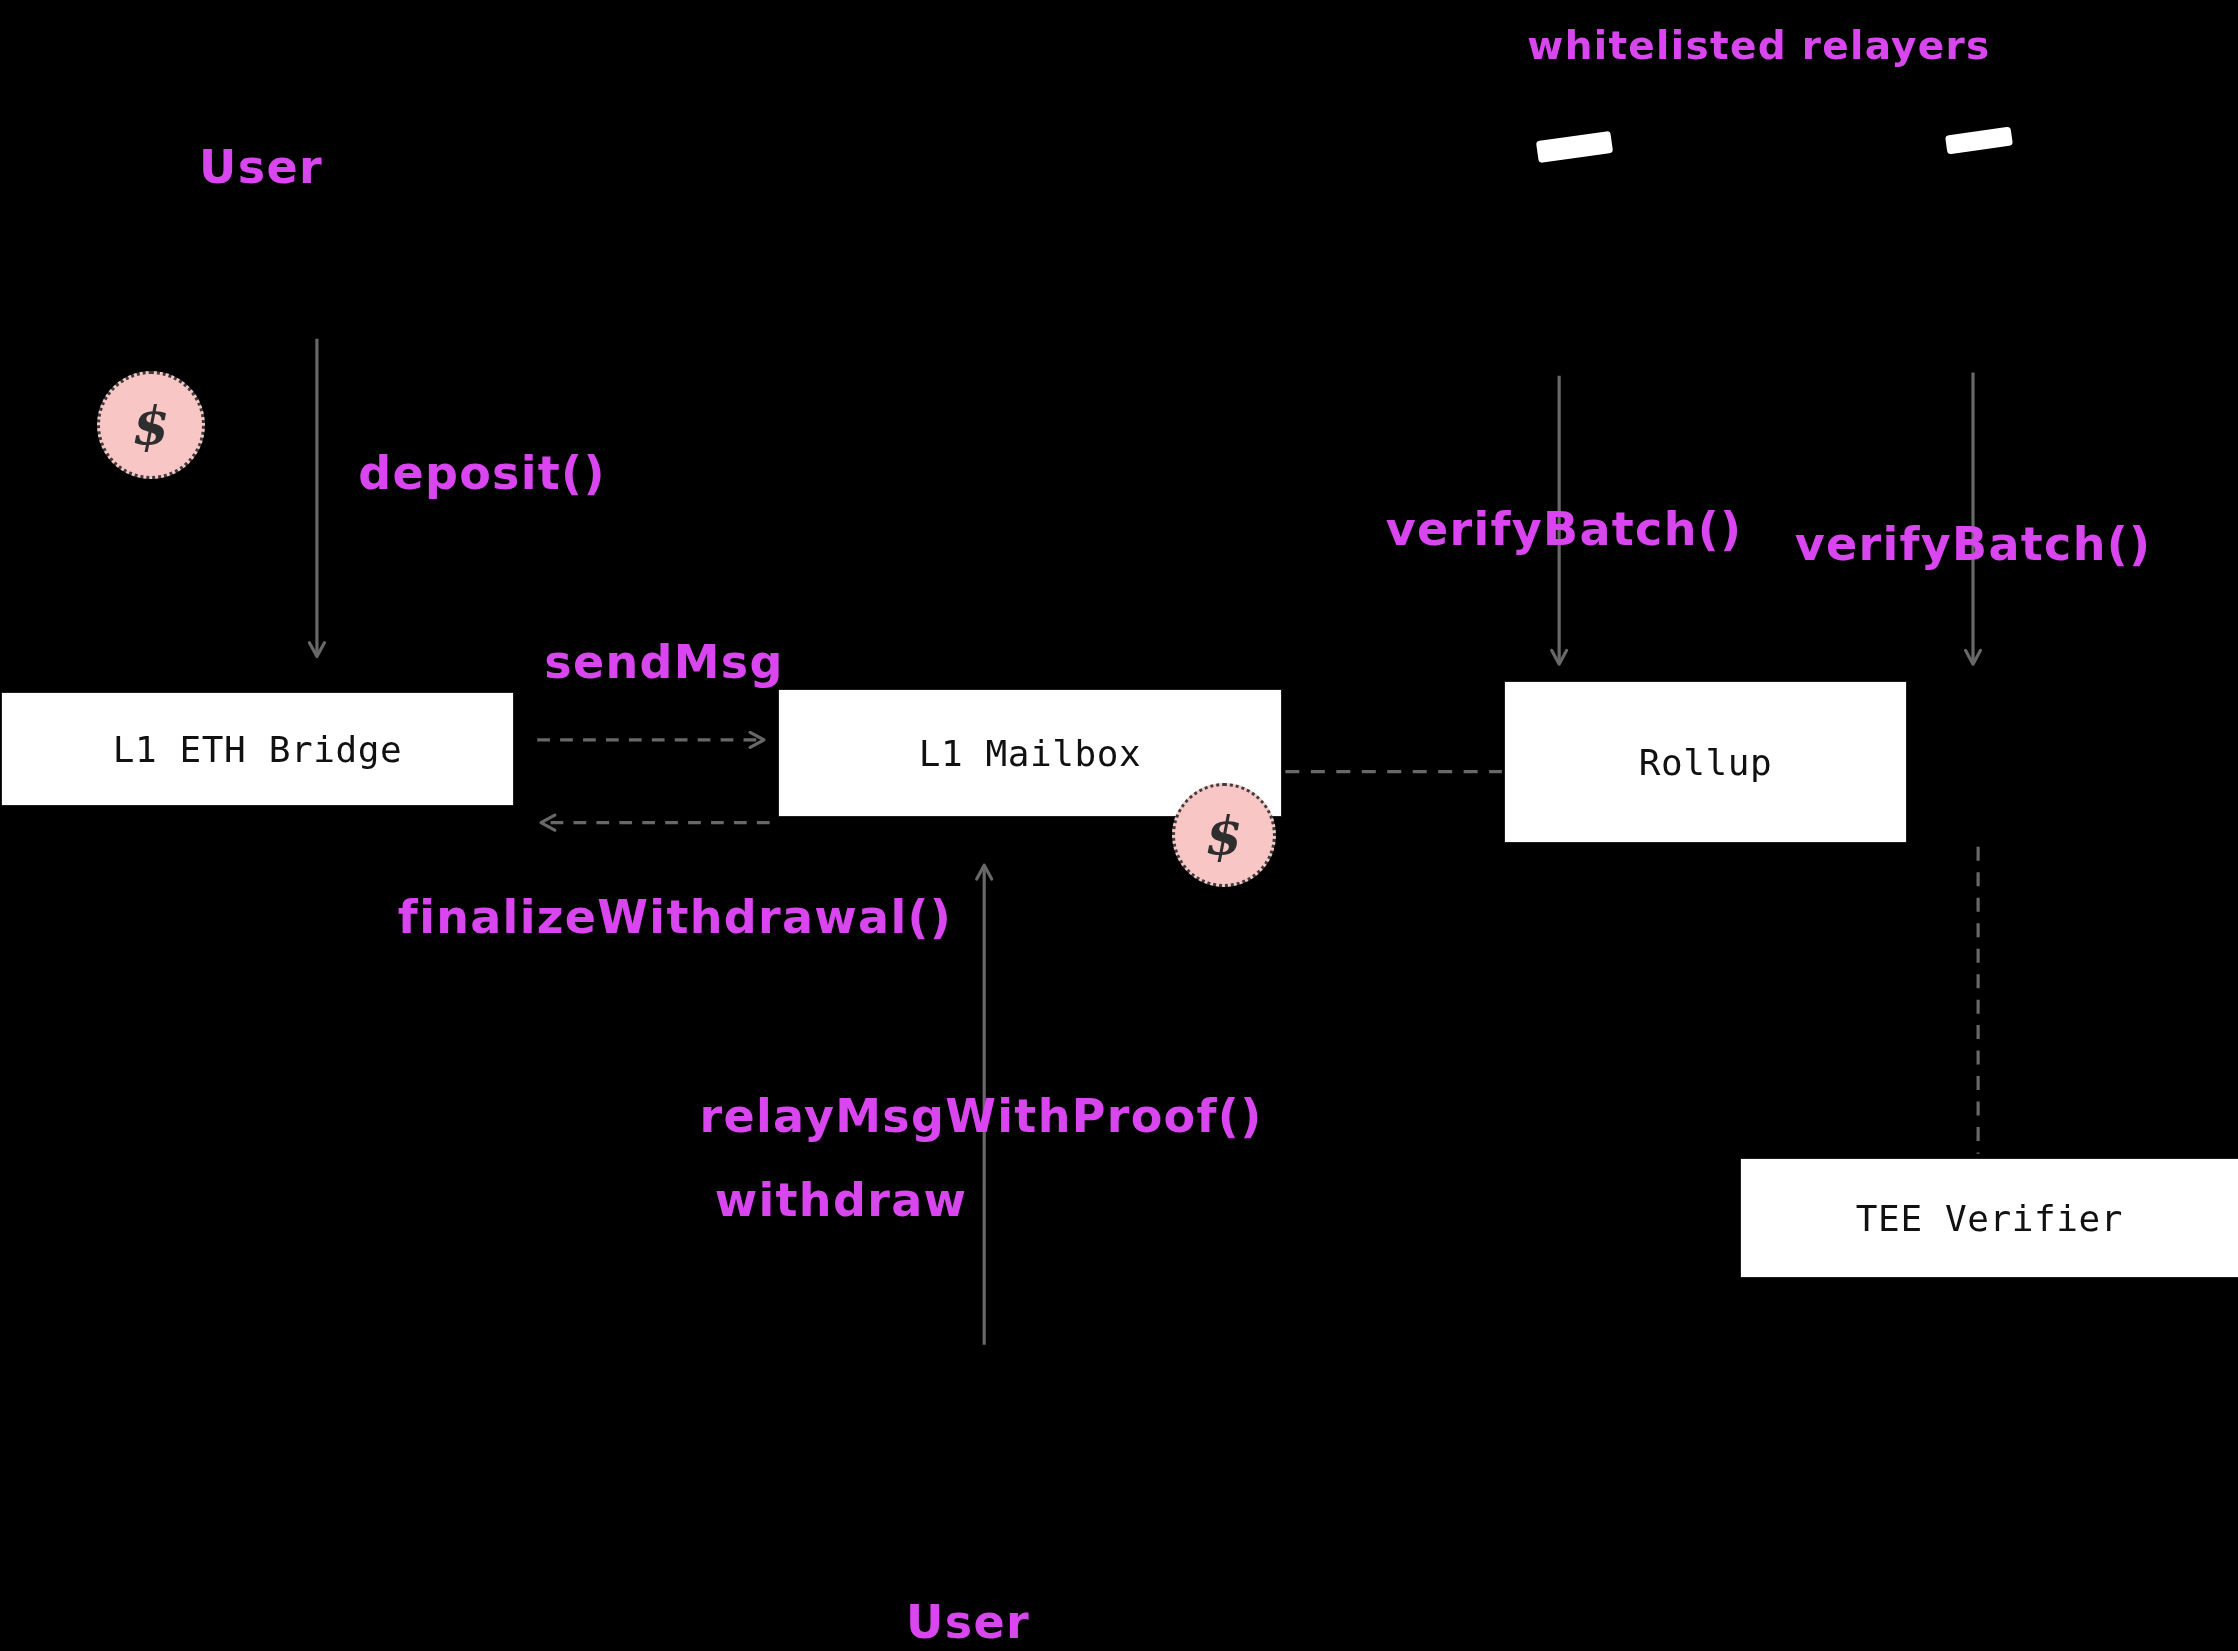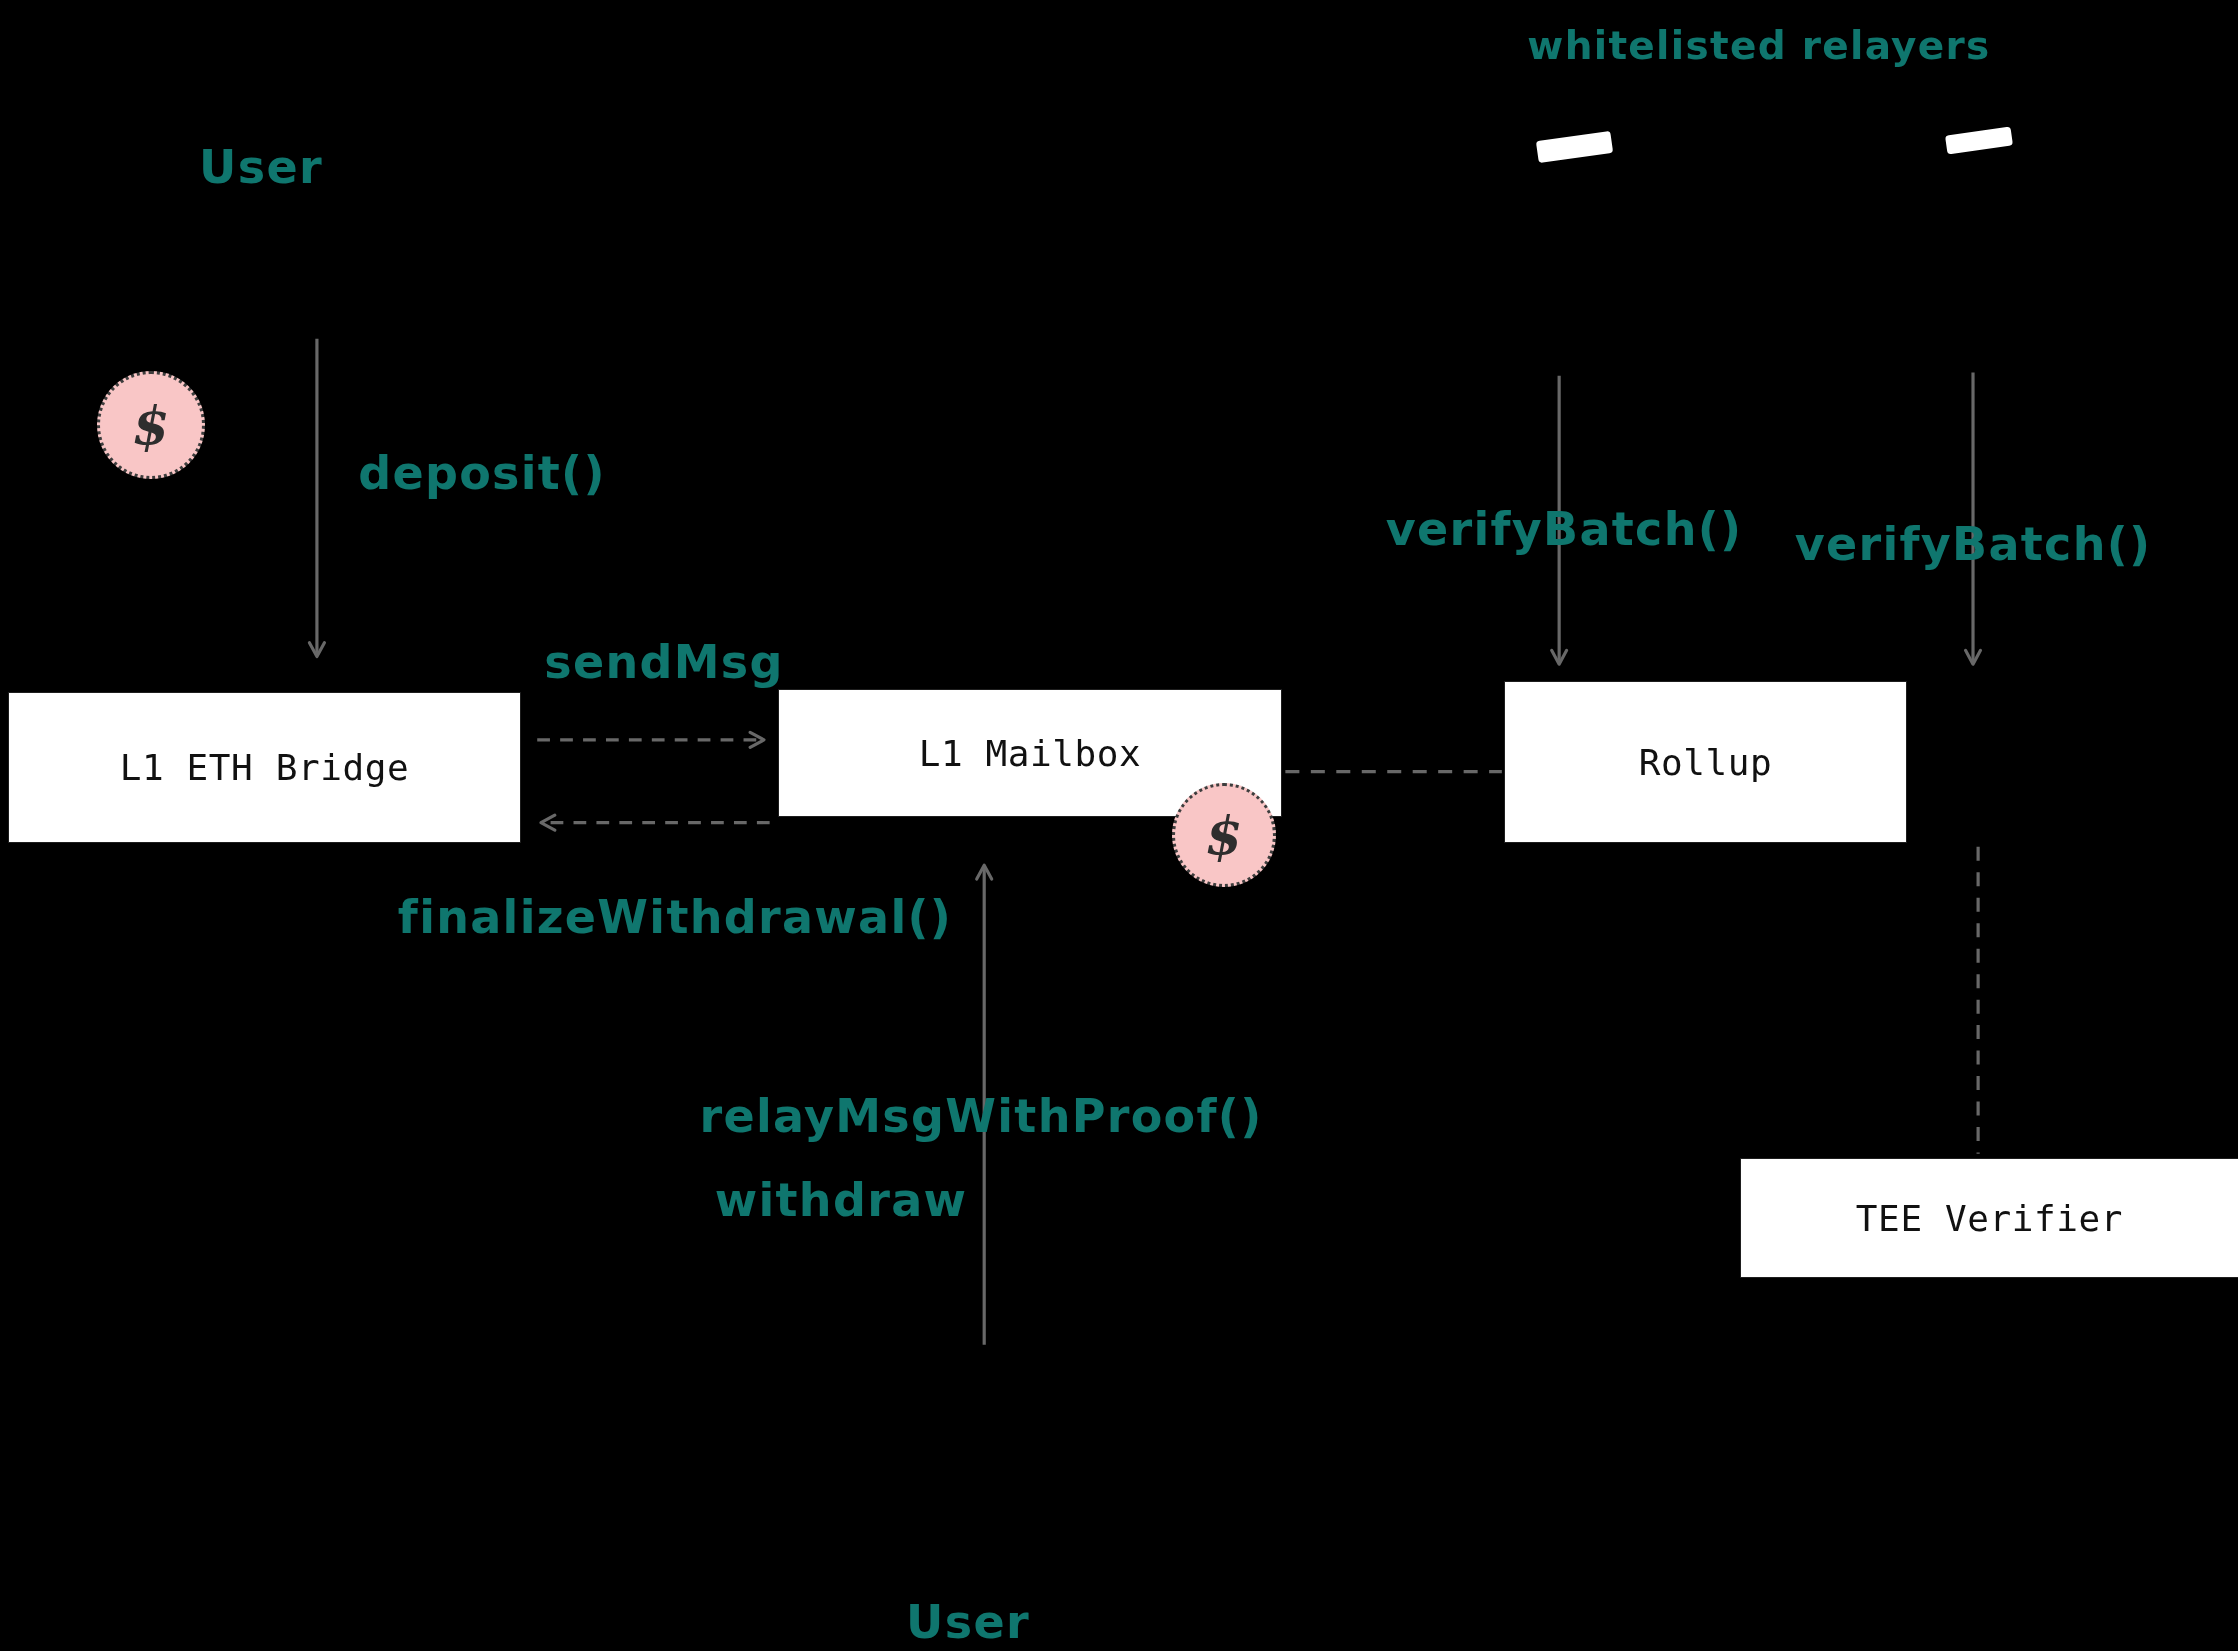--- a/index.html
+++ b/index.html
@@ -19,21 +19,21 @@
     position: absolute;
     left: 0;
     top: 0;
     width: 2239px;
     height: 1651px;
     pointer-events: none;
   }
   .label {
     position: absolute;
     transform: translate(-50%, -50%);
-    color: #0f766e;
+    color: #d946ef;
     font-size: 46px;
     font-weight: bold;
     letter-spacing: 1.3px;
     white-space: nowrap;
     font-family: "DejaVu Sans", sans-serif;
   }
   .label.small { font-size: 39px; }
   .node {
     position: absolute;
     background: #ffffff;
@@ -88,21 +88,21 @@
     height: 21.7px;
     transform: rotate(-8deg);
   }
   .slab-2 {
     left: 1946px;
     top: 131px;
     width: 66px;
     height: 19px;
     transform: rotate(-8deg);
   }
-  .node-bridge  { left: 8px;   top: 692px; width: 513px; height: 151px; }
+  .node-bridge  { left: 1px;   top: 692px; width: 513px; height: 114px; }
   .node-mailbox { left: 778px; top: 689px; width: 504px; height: 128px; }
   .node-rollup  { left: 1504px; top: 681px; width: 403px; height: 162px; }
   .node-tee     { left: 1740px; top: 1158px; width: 499px; height: 120px; }
 
   .lbl-user-top     { left: 261px;  top: 167px; }
   .lbl-deposit      { left: 482px;  top: 473px; }
   .lbl-sendmsg      { left: 664px; top: 662px; }
   .lbl-finalize     { left: 675px; top: 917px; }
   .lbl-relaymsg     { left: 981px; top: 1116px; }
   .lbl-withdraw     { left: 841px; top: 1200px; }

